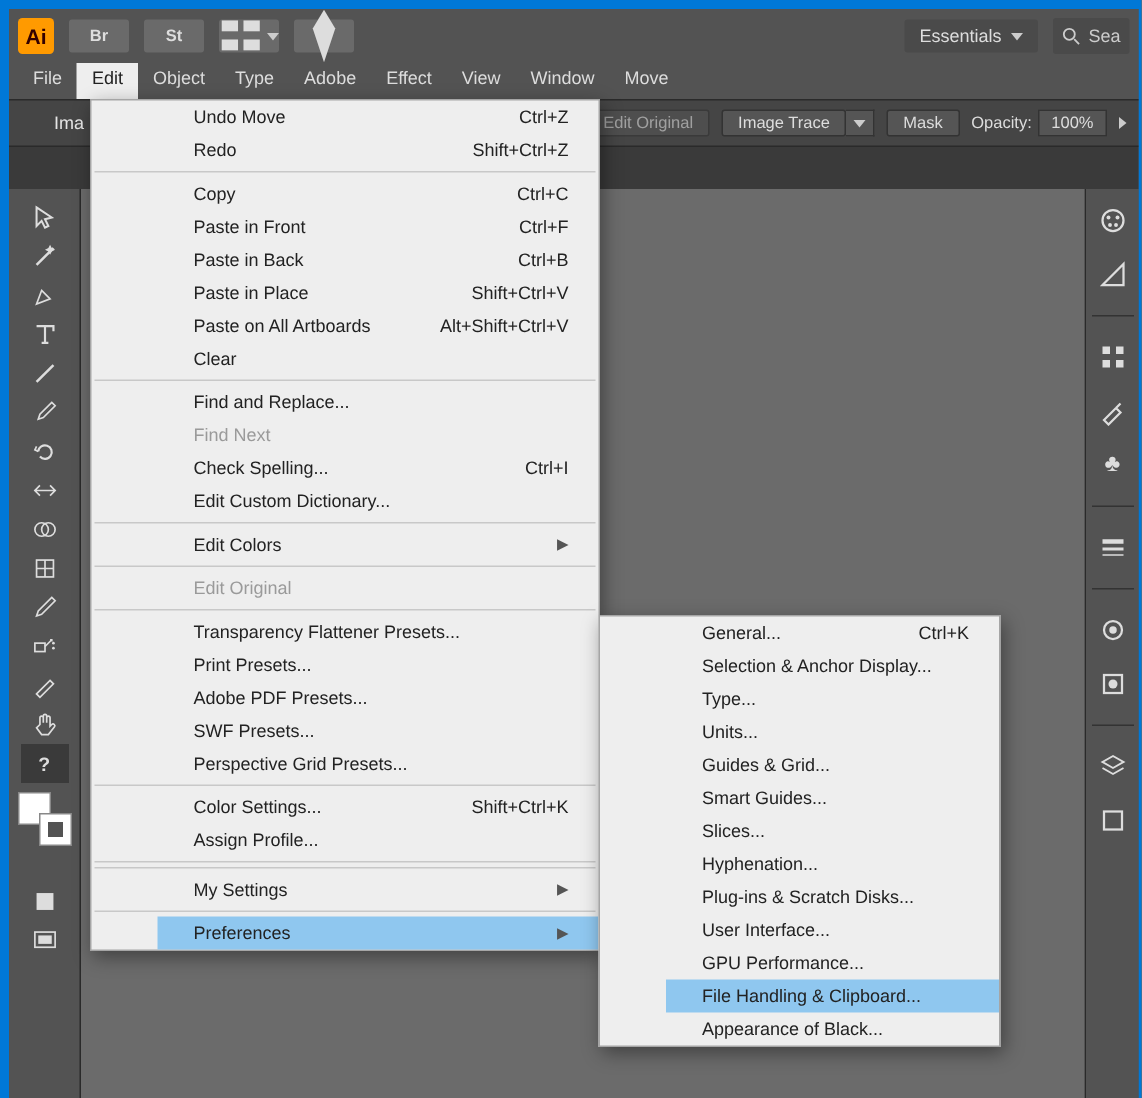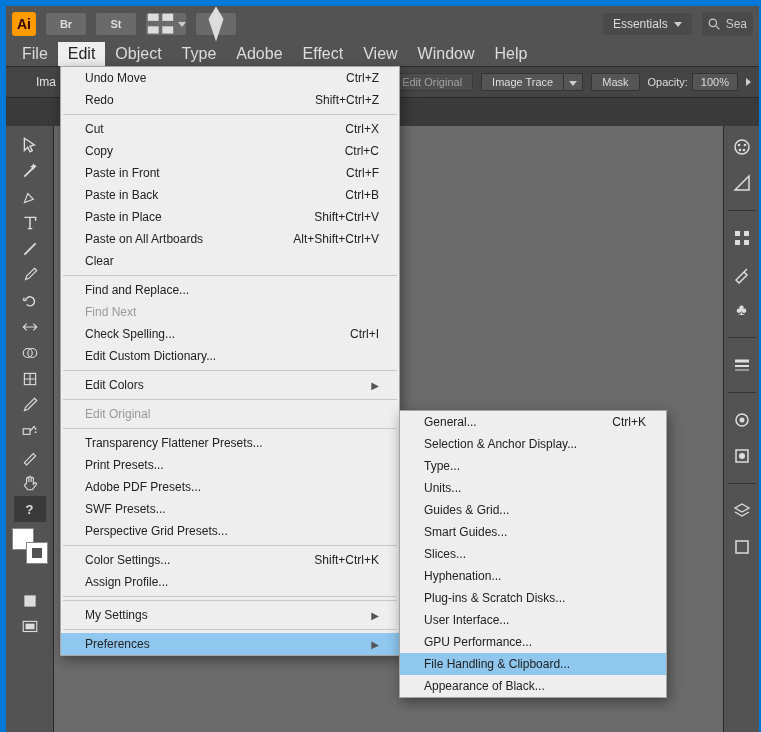--- a/index.html
+++ b/index.html
@@ -4,21 +4,21 @@
 <style>
   * { box-sizing: border-box; margin: 0; padding: 0; font-family: "Segoe UI", Tahoma, sans-serif; }
   body { width: 761px; height: 732px; background: #0078d7; overflow: hidden; position: relative; }
   .app { position: absolute; left: 6px; top: 6px; right: 2px; bottom: 0; background: #535353; display: flex; flex-direction: column; }
   .titlebar { height: 36px; background: #535353; display: flex; align-items: center; padding: 0 6px; }
   .ai-logo { width: 24px; height: 24px; background: #ff9a00; color: #330000; font-weight: bold; font-size: 14px; display: flex; align-items: center; justify-content: center; border-radius: 3px; }
   .titlebar-btn { width: 40px; height: 22px; background: #6a6a6a; margin-left: 10px; display: flex; align-items: center; justify-content: center; color: #ddd; font-size: 11px; font-weight: bold; border-radius: 2px; }
   .titlebar-spacer { flex: 1; }
   .essentials { color: #ddd; font-size: 12px; padding: 4px 10px; display: flex; align-items: center; gap: 6px; background: #4a4a4a; border-radius: 2px; }
   .search-box { margin-left: 10px; background: #4a4a4a; height: 24px; display: flex; align-items: center; padding: 0 6px; color: #ccc; font-size: 12px; border-radius: 2px; gap: 5px; }
-  .menubar { height: 24px; background: #535353; display: flex; padding: 0 6px; font-size: 16px; color: #ddd; }
+  .menubar { height: 24px; background: #535353; display: flex; padding: 0 6px; font-size: 12px; color: #ddd; }
   .menu-item { padding: 3px 10px; cursor: default; }
   .menu-item.active { background: #eeeeee; color: #222; }
   .controlbar { height: 32px; background: #454545; border-top: 1px solid #2a2a2a; border-bottom: 1px solid #2a2a2a; display: flex; align-items: center; justify-content: flex-end; padding: 0 8px; gap: 8px; font-size: 11px; color: #ddd; }
   .ctrl-btn { background: #555; border: 1px solid #333; padding: 2px 10px; border-radius: 2px; }
   .ctrl-dd { display:flex; align-items:center; }
   .ctrl-dd .caret { border: 1px solid #333; border-left: none; padding: 2px 5px; background: #555; }
   .opacity-box { display: flex; align-items: center; gap: 4px; }
   .opacity-val { background: #555; border: 1px solid #333; padding: 2px 8px; }
   .tabcontrol { height: 28px; background: #3a3a3a; display: flex; align-items: center; padding-left: 70px; font-size: 11px; color: #ddd; }
   .doc-tab { background: #555; padding: 5px 10px; display: flex; align-items: center; gap: 10px; }
@@ -32,21 +32,21 @@
   .sw-stroke::after { content:""; position:absolute; inset:5px; background:#535353; }
   .canvas { flex: 1; background: #6b6b6b; position: relative; }
   .right-dock { width: 36px; background: #535353; border-left: 1px solid #2a2a2a; display: flex; flex-direction: column; align-items: center; padding-top: 10px; gap: 14px; }
   .right-icon { width: 22px; height: 22px; color: #ddd; display: flex; align-items: center; justify-content: center; font-size: 16px; }
   .dock-sep { width: 28px; height: 1px; background: #333; margin: 2px 0; }
 
   
   .dropdown { position: absolute; background: #eeeeee; border: 1px solid #a5a5a5; box-shadow: 2px 4px 12px rgba(0,0,0,.4); font-size: 12px; color: #222; }
   .edit-menu { left: 60px; top: 66px; width: 340px; }
   .pref-submenu { left: 399px; top: 410px; width: 268px; }
-  .dd-item { display: flex; align-items: center; justify-content: space-between; padding: 4px 20px 4px 24px; position: relative; }
+  .dd-item { display: flex; align-items: center; justify-content: space-between; padding: 4px 20px 4px 24px; position: relative; margin-left: 44px; }
   .dd-item.hover { background: #8fc7ef; }
   .dd-item.disabled { color: #9a9a9a; }
   .dd-item .arrow { font-size: 10px; color: #555; }
   .dd-sep { height: 1px; background: #c8c8c8; margin: 3px 2px; }
 
   .chev-down { display:inline-block; width:0; height:0; border-left:4px solid transparent; border-right:4px solid transparent; border-top:5px solid #ccc; }
   .chev-right-sm { display:inline-block; width:0; height:0; border-top:4px solid transparent; border-bottom:4px solid transparent; border-left:5px solid #ccc; }
 </style>
 </head>
 <body>
@@ -87,21 +87,21 @@
 
   <div class="menubar">
     <div class="menu-item">File</div>
     <div class="menu-item active">Edit</div>
     <div class="menu-item">Object</div>
     <div class="menu-item">Type</div>
     <div class="menu-item">Adobe</div>
     <div class="menu-item">Effect</div>
     <div class="menu-item">View</div>
     <div class="menu-item">Window</div>
-    <div class="menu-item">Help</div>
+    <div class="menu-item">Move</div>
   </div>
 
   <div class="controlbar">
     <span style="position:absolute; left:30px; color:#e5e5e5; font-size:12px;">Ima</span>
     <div class="ctrl-btn" style="opacity:.6">Edit Original</div>
     <div class="ctrl-dd">
       <span class="ctrl-btn">Image Trace</span>
       <span class="caret"><span class="chev-down"></span></span>
     </div>
     <div class="ctrl-btn">Mask</div>
@@ -290,24 +290,20 @@
     <div class="dd-item">
       <span>Undo Move</span>
       <span>Ctrl+Z</span>
     </div>
     <div class="dd-item">
       <span>Redo</span>
       <span>Shift+Ctrl+Z</span>
     </div>
     <div class="dd-sep"></div>
     <div class="dd-item">
-      <span>Cut</span>
-      <span>Ctrl+X</span>
-    </div>
-    <div class="dd-item">
       <span>Copy</span>
       <span>Ctrl+C</span>
     </div>
     <div class="dd-item">
       <span>Paste in Front</span>
       <span>Ctrl+F</span>
     </div>
     <div class="dd-item">
       <span>Paste in Back</span>
       <span>Ctrl+B</span>

